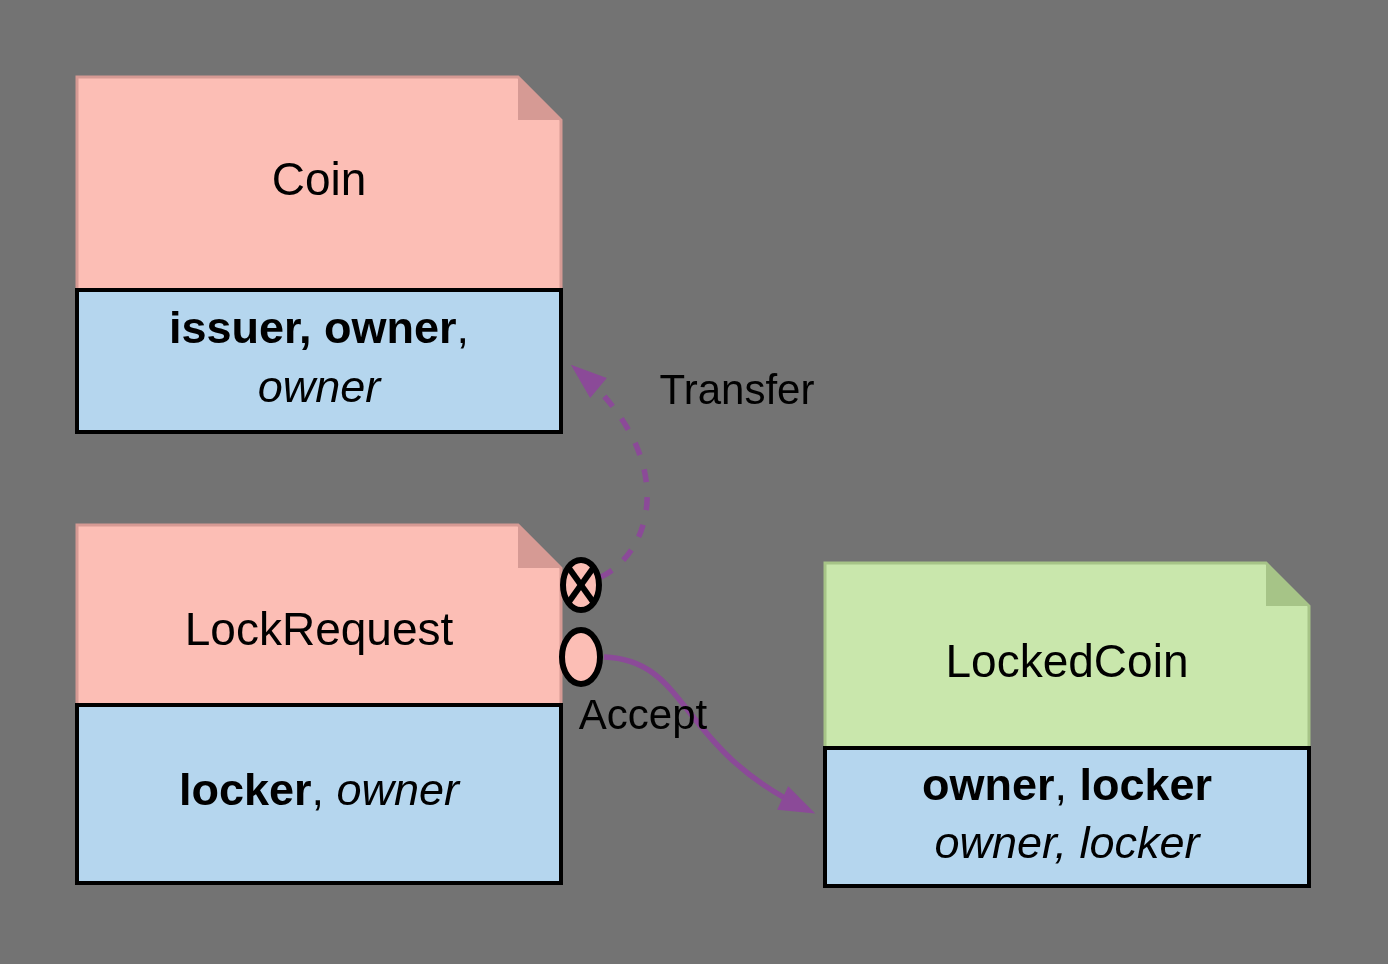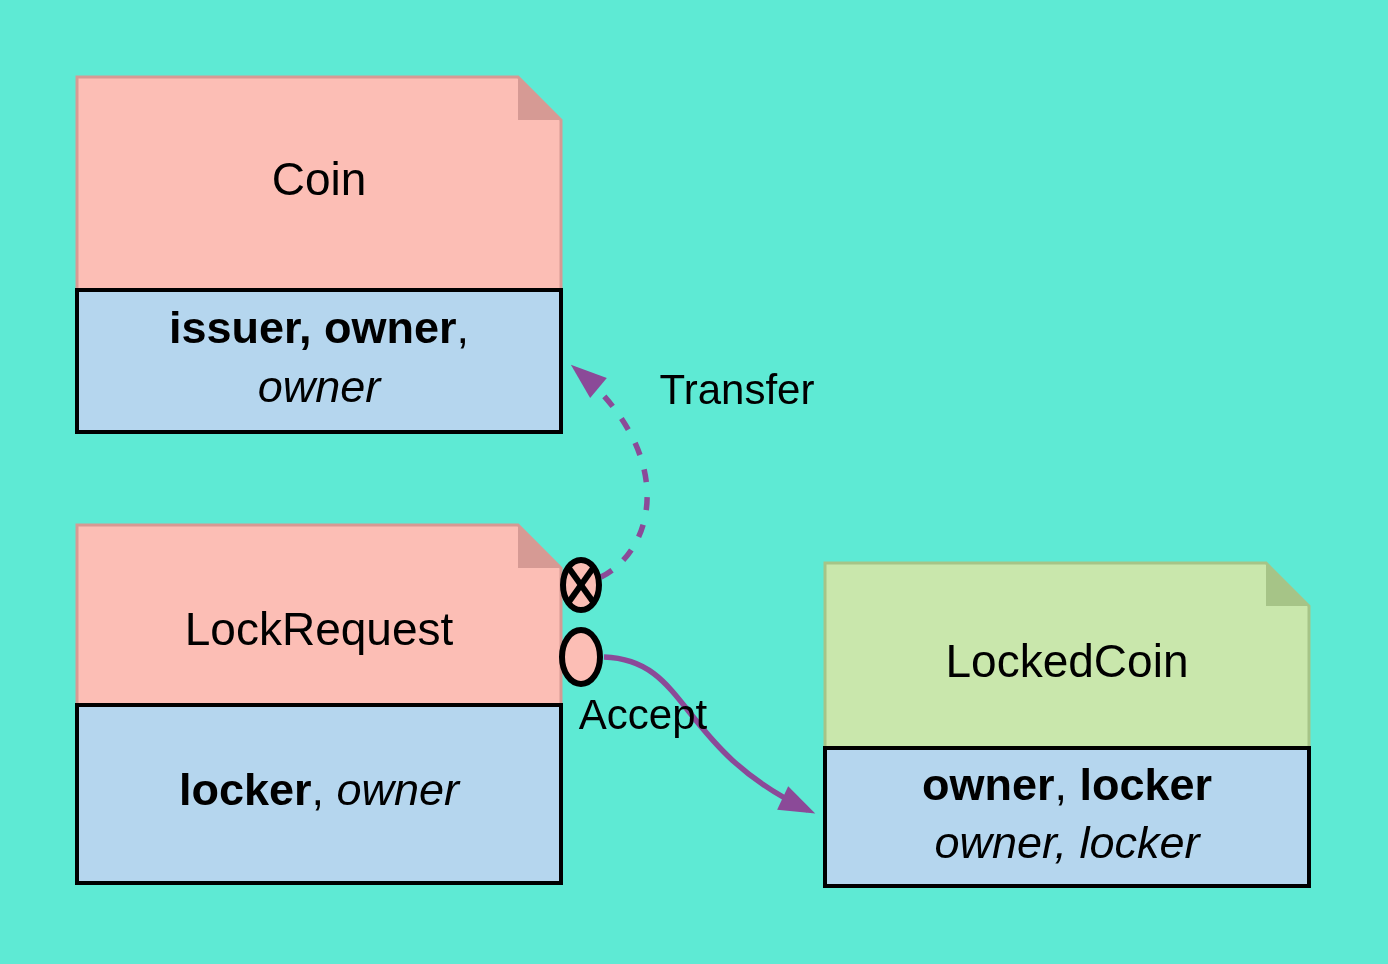--- a/index.html
+++ b/index.html
@@ -7,21 +7,21 @@
     padding: 0;
     background: #ffffff;
     width: 1388px;
     height: 964px;
     font-family: "Liberation Sans", sans-serif;
   }
   #stage {
     position: relative;
     width: 1388px;
     height: 964px;
-    background: #5eead4;
+    background: #737373;
     overflow: hidden;
   }
   svg { display: block; }
 
   .note-outline-pink  { stroke: #D69A94; stroke-width: 3; }
   .note-outline-green { stroke: #A6C487; stroke-width: 3; }
   .fold { stroke: none; }
   .attr-box { stroke: #000000; stroke-width: 4; }
 
   .marker-ellipse { stroke: #000000; stroke-width: 6; }

